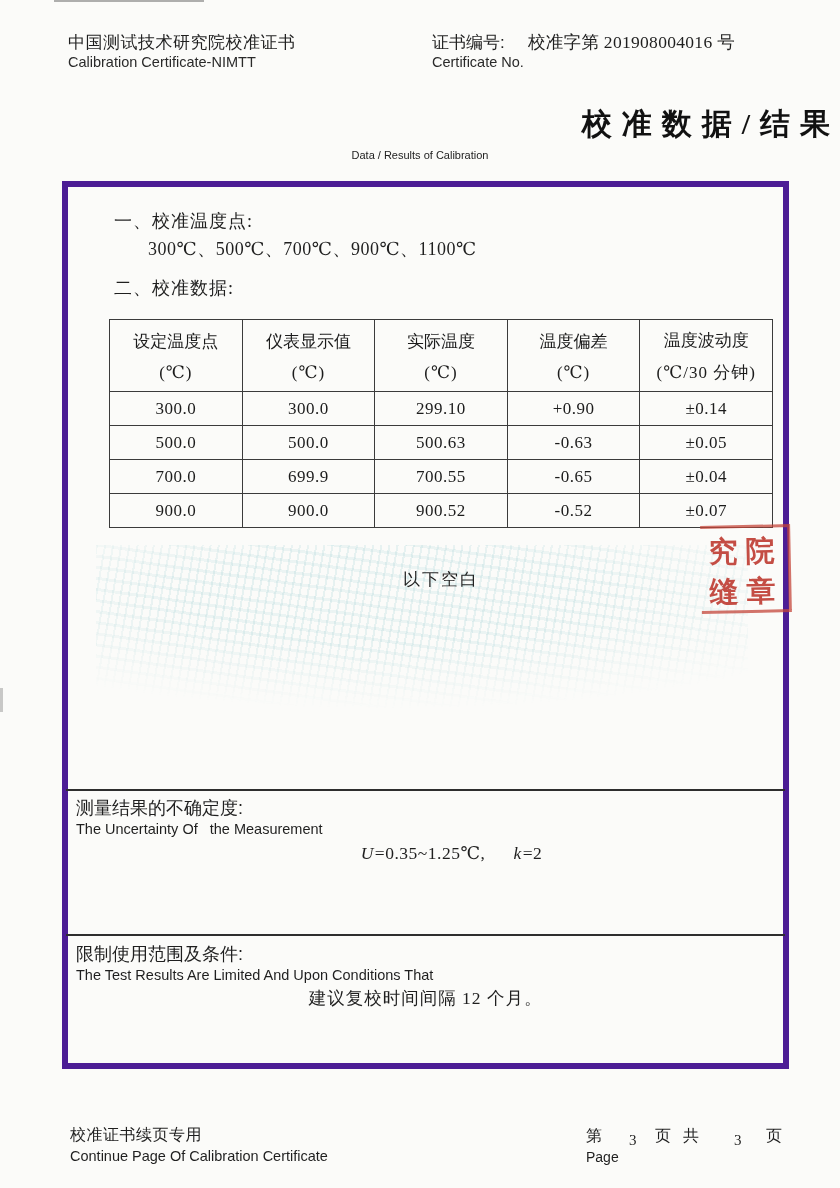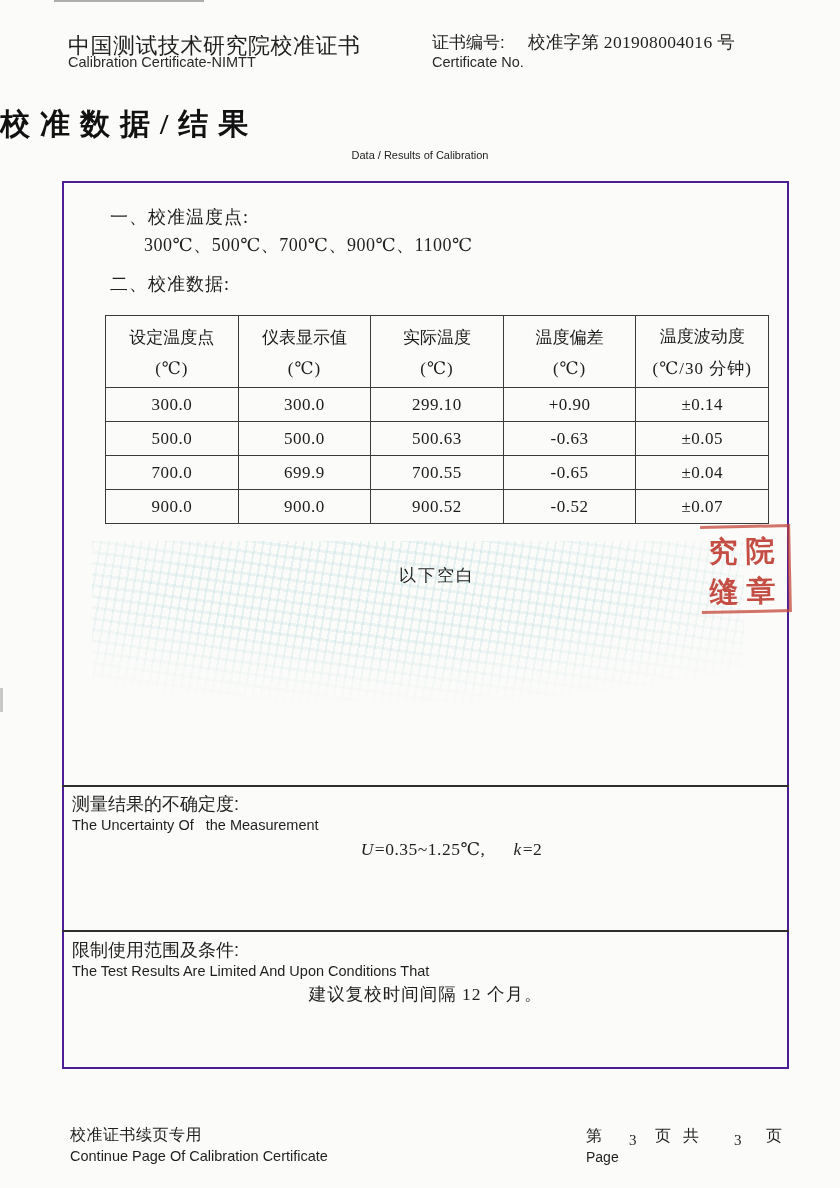--- a/index.html
+++ b/index.html
@@ -11,32 +11,32 @@
     color:#1f1f1f;
     overflow:hidden;
   }
   .abs { position:absolute; }
 
   
   .artifact-top { top:0; left:54px; width:150px; height:2px; background:#6f6f6f; opacity:.55; }
   .artifact-left { top:688px; left:0; width:3px; height:24px; background:#8a8a8a; opacity:.45; }
 
   
-  .hdr-zh { top:31px; left:68px; font-family:Liberation Sans, sans-serif; font-size:22px; letter-spacing:.5px; }
+  .hdr-zh { top:31px; left:68px; font-family:Liberation Sans, sans-serif; font-size:17px; letter-spacing:.5px; }
   .hdr-en { top:54px; left:68px; font-family:"Liberation Sans","DejaVu Sans",sans-serif; font-size:14.5px; color:#2a2a2a; }
   .cert-label-zh { top:31px; left:432px; font-family:"Liberation Sans","DejaVu Sans",sans-serif; font-size:17px; }
   .cert-value { top:30px; left:528px; font-size:17.5px; letter-spacing:.3px; }
   .cert-label-en { top:54px; left:432px; font-family:"Liberation Sans","DejaVu Sans",sans-serif; font-size:14.5px; color:#2a2a2a; }
 
   
-  .title-zh { top:104px; left:0; right:0; text-align:left; font-size:30px; font-weight:700; letter-spacing:10px; color:#111; }
+  .title-zh { top:104px; left:0; right:0; text-align:right; font-size:30px; font-weight:700; letter-spacing:10px; color:#111; }
   .title-en { top:149px; left:0; right:0; text-align:center; font-family:"Liberation Sans","DejaVu Sans",sans-serif; font-size:11px; color:#222; }
 
   
-  .main-box { top:181px; left:62px; width:727px; height:888px; border:2px solid #4c1d95; }
+  .main-box { top:181px; left:62px; width:727px; height:888px; border:6px solid #4c1d95; }
   .divider { left:-2px; right:-2px; height:0; border-top:2px solid #2e2e2e; }
   .divider-1 { top:602px; }
   .divider-2 { top:747px; }
 
   .sec-heading { left:46px; font-size:18px; letter-spacing:1px; }
   .sec1-heading { top:22px; }
   .sec1-points { top:50px; left:80px; font-size:18px; letter-spacing:.5px; }
   .sec2-heading { top:89px; }
 
   

